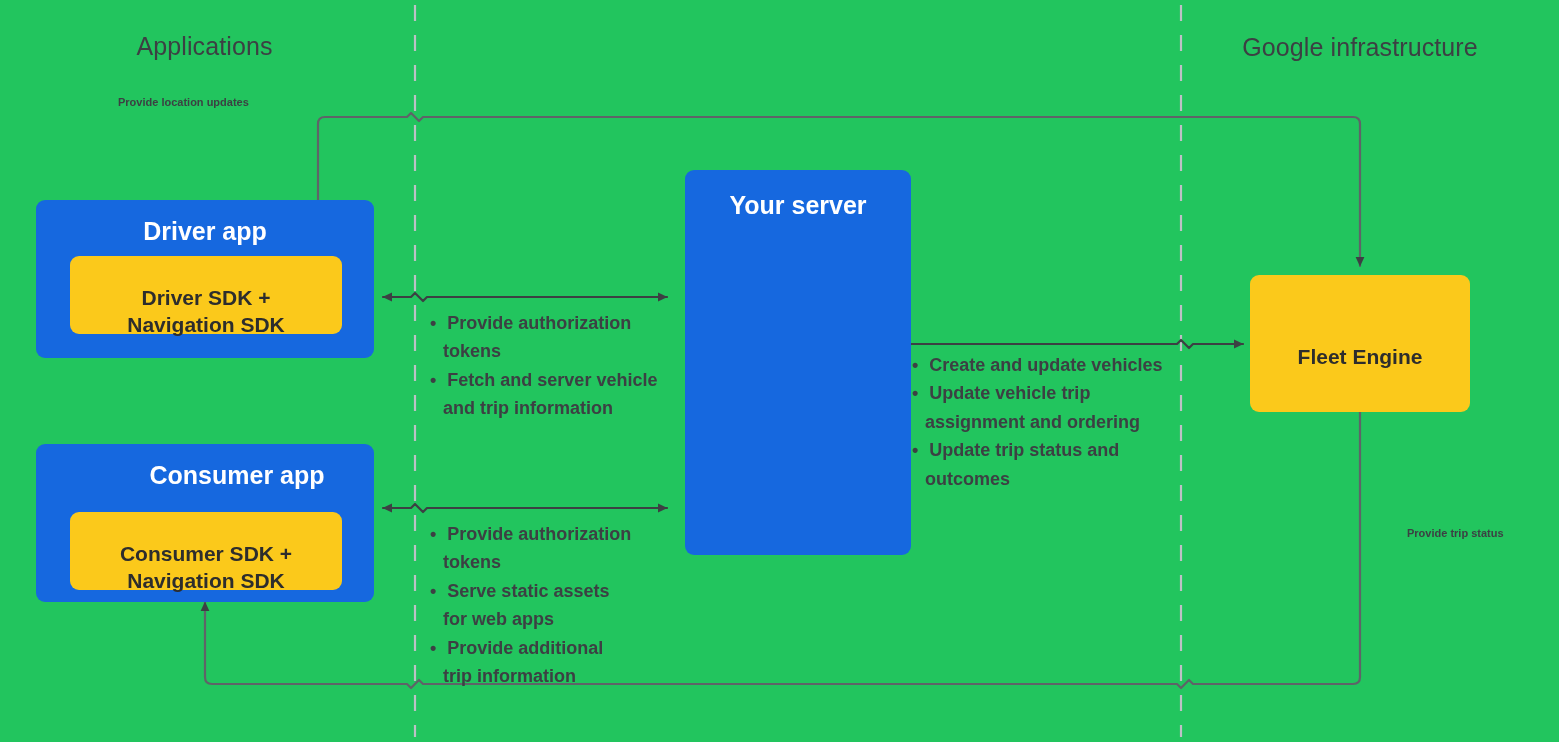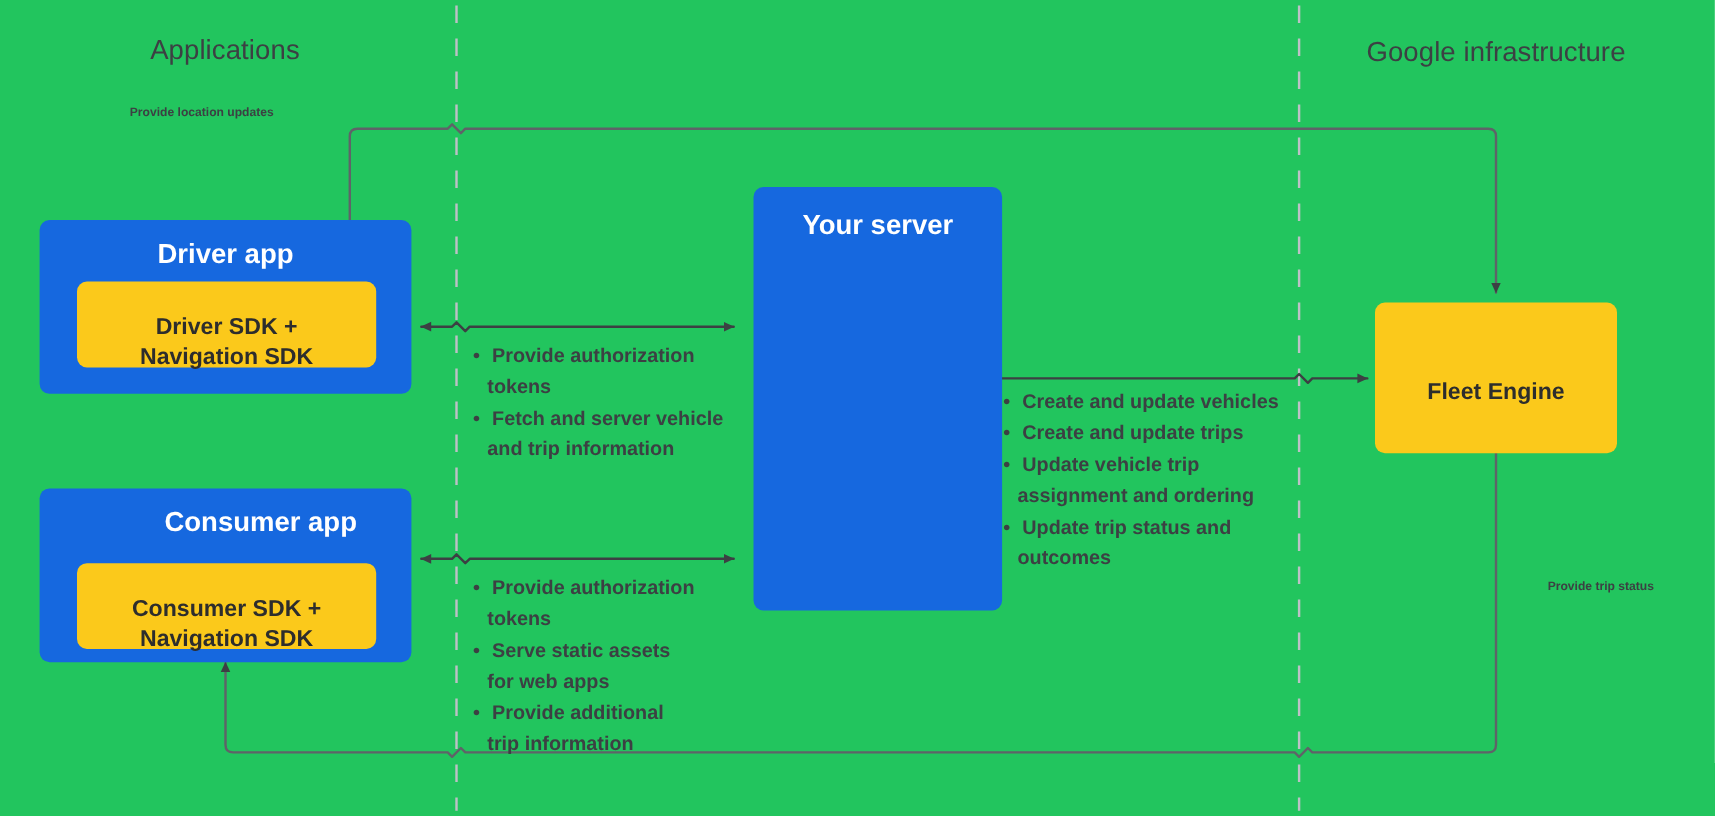--- a/index.html
+++ b/index.html
@@ -195,23 +195,20 @@
       <span>Provide additional</span>
       <span class="cont">trip information</span>
     </span>
   </div>
 
   <div class="bullet-list" style="left:912px; top:351px; width:260px;">
     <span class="bullet-row">
       <span>Create and update vehicles</span>
     </span>
     <span class="bullet-row">
-      <span>Create and update trips</span>
-    </span>
-    <span class="bullet-row">
       <span>Update vehicle trip</span>
       <span class="cont">assignment and ordering</span>
     </span>
     <span class="bullet-row">
       <span>Update trip status and</span>
       <span class="cont">outcomes</span>
     </span>
   </div>
 
 </div>

